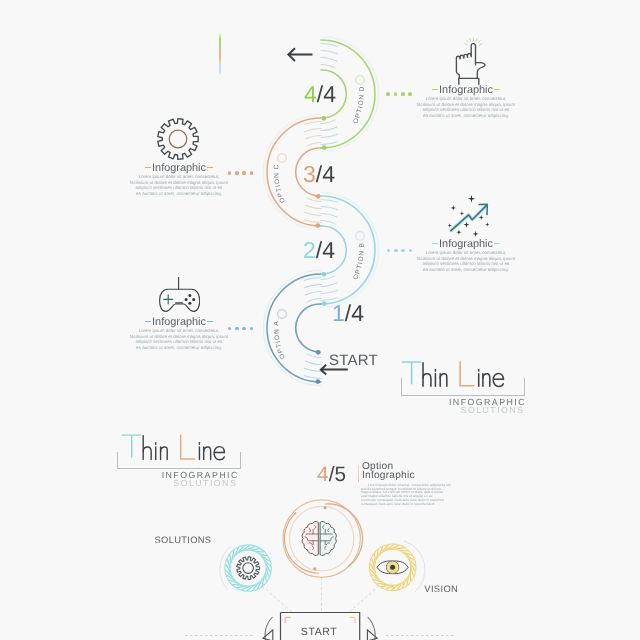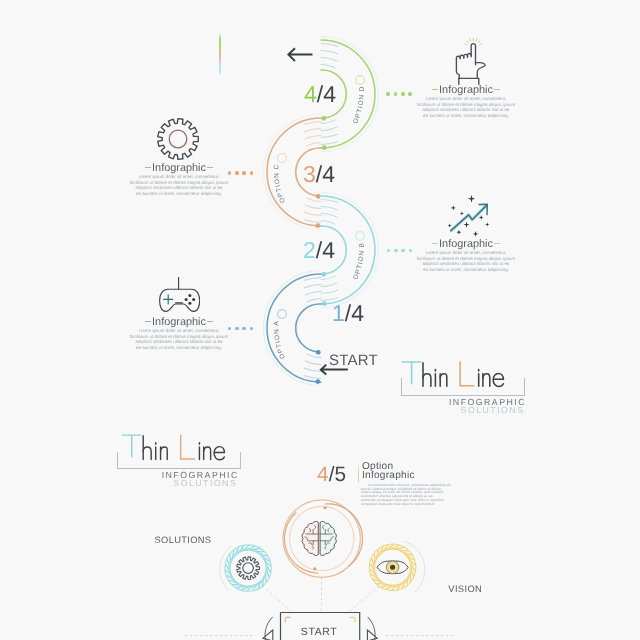--- a/index.html
+++ b/index.html
@@ -33,21 +33,21 @@
   .num .d{color:#3f4346;}
   .num-green .n{color:#8fce4e;}
   .num-orange .n{color:#e2a075;}
   .num-cyan .n{color:#8ad8e0;}
   .num-blue .n{color:#79b0d4;}
   .sfs{position:absolute;left:140px;top:38.8px;width:76px;text-align:right;
        font-size:9.1px;line-height:11.5px;letter-spacing:.35px;color:#7c7f81;}
   .faintarc{fill:none;stroke:#dfe3e5;stroke-width:1;}
   .blab{position:absolute;white-space:nowrap;color:#5a5f62;}
   .blab-left{left:154.5px;top:535.4px;font-size:9.3px;letter-spacing:.35px;}
-  .blab-right{left:424.3px;top:582.6px;font-size:9.4px;letter-spacing:.35px;margin-left:24px;}
+  .blab-right{left:424.3px;top:582.6px;font-size:9.4px;letter-spacing:.35px;}
   .blab-choice{left:300.8px;top:626px;font-size:10.5px;letter-spacing:.6px;color:#4f5356;}
   .bcount{position:absolute;left:317px;top:464.5px;font-size:20.8px;line-height:20.8px;white-space:nowrap;letter-spacing:0.1px;}
   .bcount .bn{color:#e0a175;}
   .bcount .bd{color:#43474a;}
   .bbar{position:absolute;left:357.8px;top:465.3px;width:1.6px;height:17px;
         background:linear-gradient(to bottom,#f3ddc9,#e8bf9e);}
   .blabel{position:absolute;left:362px;top:463.4px;font-size:10.1px;line-height:8.7px;color:#55595c;letter-spacing:0.25px;}
   .bbody{position:absolute;left:360.8px;top:483.6px;width:95px;font-size:3.45px;line-height:3.9px;white-space:nowrap;
          color:#9aa6ad;text-indent:0;}
   .bbody div:first-child{text-indent:7px;}

